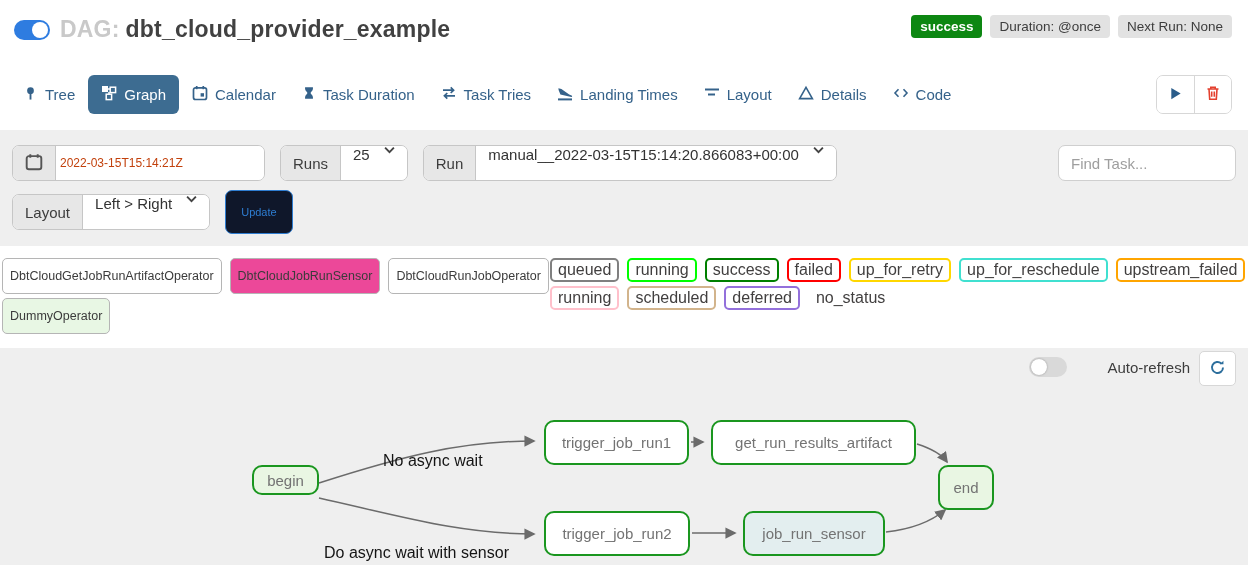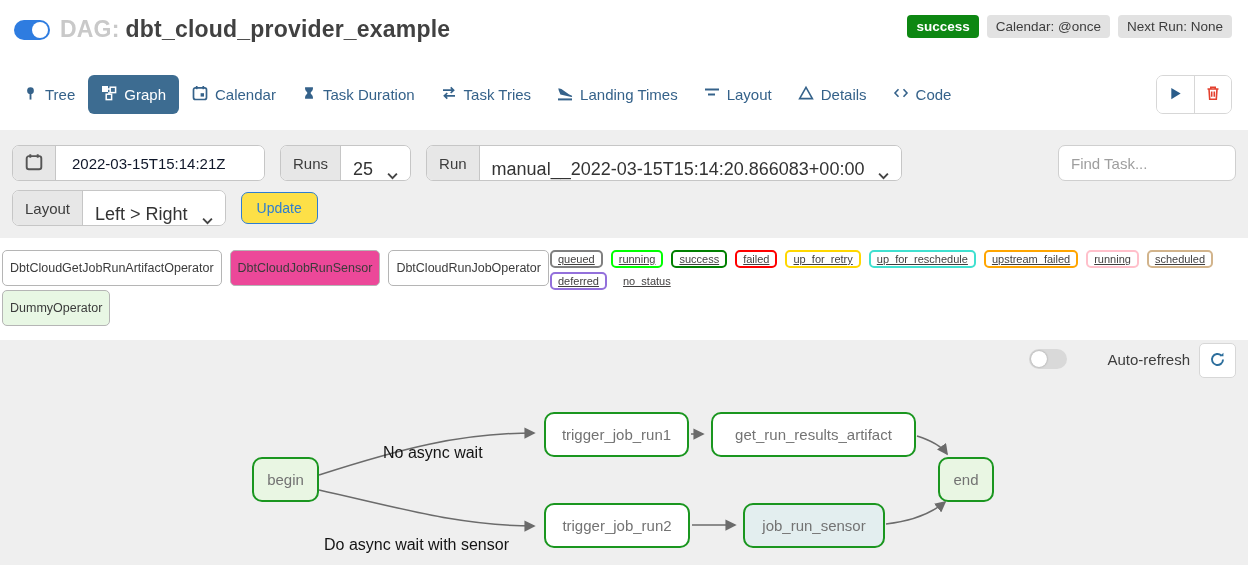--- a/index.html
+++ b/index.html
@@ -29,57 +29,57 @@
   .btn-group .icon-btn + .icon-btn { border-left:1px solid #d7d7d7; }
 
   
   .filter-panel { background:#efefef; margin-top:16px; padding:15px 12px 12px 12px; }
   .filter-row { display:flex; align-items:center; gap:15px; }
   .filter-row + .filter-row { margin-top:9px; }
   .input-group { display:flex; align-items:stretch; height:36px; border-radius:7px; overflow:hidden;
                  border:1px solid #c6c6c6; background:#fff; }
   .addon { display:flex; align-items:center; padding:0 12px; background:#e7e7e7; color:#3d3d3d;
            font-size:15px; border-right:1px solid #c6c6c6; }
-  .text-input { border:none; outline:none; font-size:15px; color:#0f172a; padding:0 16px;
+  .text-input { border:none; outline:none; font-size:12px; color:#c2410c; padding:0 4px;
                 font-family:"Liberation Sans", sans-serif; background:#fff; }
-  .fake-select { display:flex; align-items:flex-end; gap:14px; padding:0 12px; font-size:18px; color:#333;
+  .fake-select { display:flex; align-items:flex-start; gap:14px; padding:0 12px; font-size:15px; color:#333;
                  background:#fff; cursor:pointer; white-space:nowrap; }
   .fake-select .chev { display:flex; }
   .date-input { width:208px; }
   .find-task { margin-left:auto; width:178px; height:36px; border:1px solid #cfcfcf; border-radius:7px;
                padding:0 12px; font-size:15px; outline:none; font-family:"Liberation Sans", sans-serif; }
   .find-task::placeholder { color:#9e9e9e; }
-  .update-btn { height:32px; padding:0 15px; background:#fde047; border:1px solid #2e7dd1; color:#2e7dd1;
-                font-size:14px; font-weight:500; border-radius:7px; cursor:pointer;
+  .update-btn { height:44px; padding:0 15px; background:#0f172a; border:1px solid #2e7dd1; color:#2e7dd1;
+                font-size:11px; font-weight:500; border-radius:7px; cursor:pointer;
                 font-family:"Liberation Sans", sans-serif; }
 
   
   .legend { display:flex; align-items:flex-start; padding:12px 2px 0 2px; }
   .legend-ops { width:548px; flex:none; display:flex; flex-wrap:wrap; gap:4px 8px; }
   .legend-states { flex:1; display:flex; flex-wrap:wrap; gap:4px 8px; align-items:center; }
   .op-badge { border:1px solid #b5b5b5; border-radius:5px; padding:10px 7px; font-size:12.5px; color:#3b3b3b;
               white-space:nowrap; background:#fff; }
-  .status-badge { border:2px solid #808080; border-radius:5px; padding:1px 6px; font-size:11px;
-                  color:#413f3f; white-space:nowrap; background:#fff;text-decoration:underline; }
+  .status-badge { border:2px solid #808080; border-radius:5px; padding:1px 6px; font-size:16px;
+                  color:#413f3f; white-space:nowrap; background:#fff; }
   .status-badge.plain { border-color:transparent; background:transparent; }
 
   
   .graph-panel { position:relative; background:#efefef; height:250px; margin-top:14px; width:1248px; }
   .autorefresh { position:absolute; top:9px; right:58px; display:flex; align-items:center; gap:8px; }
   .toggle-off { width:38px; height:20px; border-radius:10px; background:#d9d9d9; position:relative; cursor:pointer; }
   .toggle-off .knob { position:absolute; top:2px; left:2px; width:16px; height:16px; border-radius:50%; background:#fff;
                       box-shadow:0 0 2px rgba(0,0,0,.35); }
   .autorefresh-label { font-size:15px; color:#3d3d3d;margin-left:32px; }
   .refresh-btn { position:absolute; top:3px; right:12px; width:37px; height:35px; background:#fff;
                  border:1px solid #d7d7d7; border-radius:5px; display:flex; align-items:center; justify-content:center;
                  cursor:pointer; }
   .edges-svg { position:absolute; left:0; top:0; }
   .node { position:absolute; border:2.5px solid #1a961f; border-radius:10px; background:#fff;
           display:flex; align-items:center; justify-content:center; font-size:15px; color:#737373; cursor:pointer; }
-  .node-begin   { left:252px; top:117px; width:67px;  height:45px; }
+  .node-begin   { left:252px; top:117px; width:67px;  height:30px; }
   .node-run1    { left:544px; top:72px;  width:145px; height:45px; }
   .node-artifact{ left:711px; top:72px;  width:205px; height:45px; }
   .node-end     { left:938px; top:117px; width:56px;  height:45px; }
   .node-run2    { left:544px; top:163px; width:146px; height:45px; }
   .node-sensor  { left:743px; top:163px; width:142px; height:45px; }
   .edge-label { position:absolute; font-size:16px; color:#141414; white-space:nowrap; }
   .edge-label-1 { left:383px; top:104px; }
   .edge-label-2 { left:324px; top:196px; }
 </style>
 </head>
@@ -87,21 +87,21 @@
 
 <div class="header">
   <div class="toggle">
       <div class="knob"></div>
     </div>
   <div class="dag-title">
     <span class="prefix">DAG:</span><span class="name">dbt_cloud_provider_example</span>
   </div>
   <div class="header-badges">
     <span class="badge success" style="background-color: rgb(13, 135, 18);">success</span>
-    <span class="badge">Calendar: @once</span>
+    <span class="badge">Duration: @once</span>
     <span class="badge">Next Run: None</span>
   </div>
 </div>
 
 <div class="tabbar">
   <div class="tab">
     <span><svg width="15" height="16" viewBox="0 0 16 16">
           <circle cx="8" cy="5.5" r="3.6" fill="currentColor"></circle>
           <line x1="8" y1="9" x2="8" y2="15" stroke="currentColor" stroke-width="2"></line>
         </svg></span>

